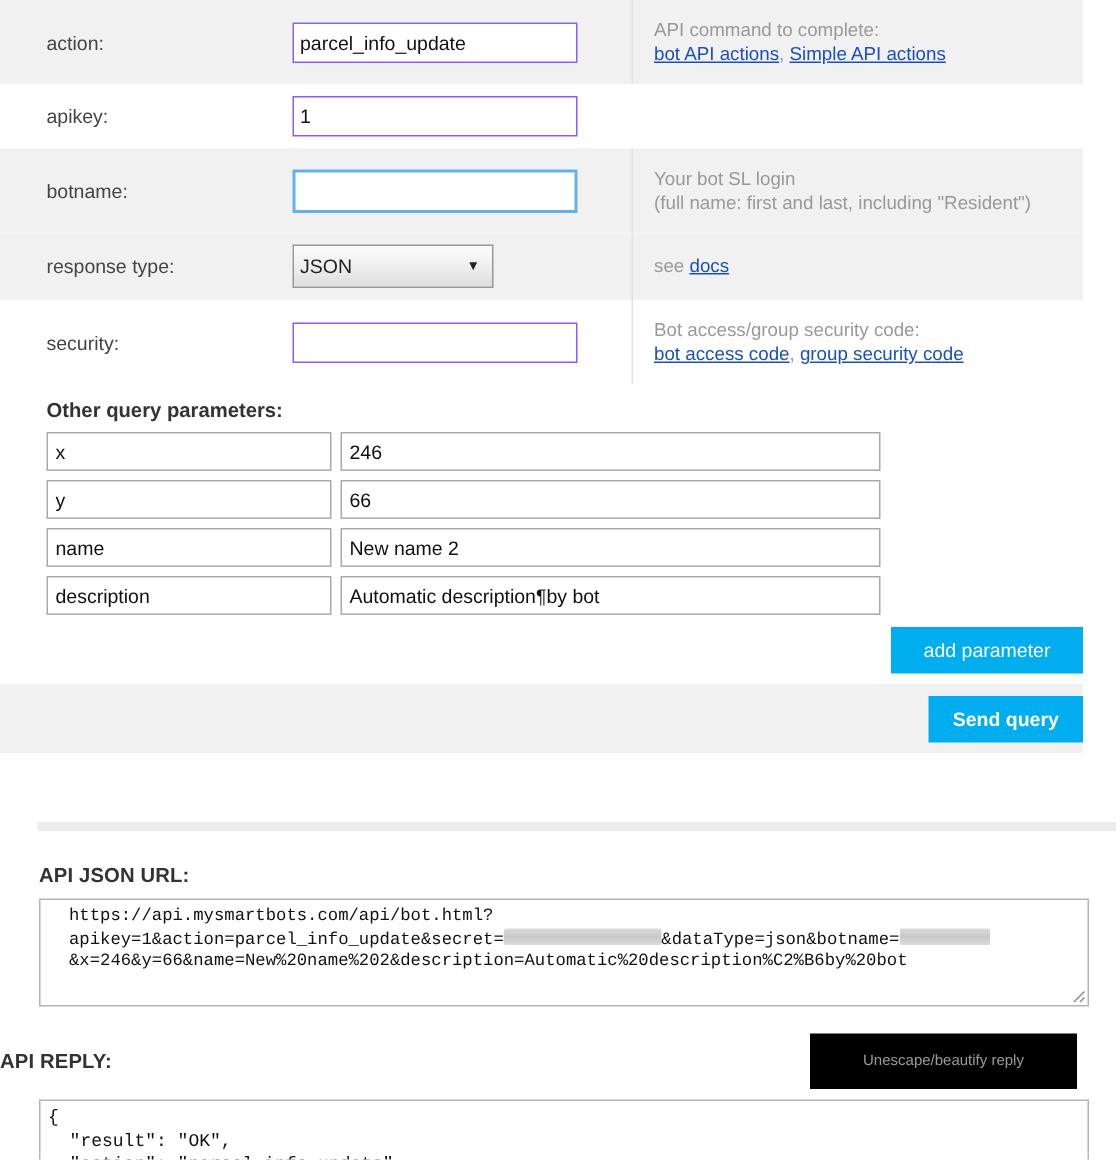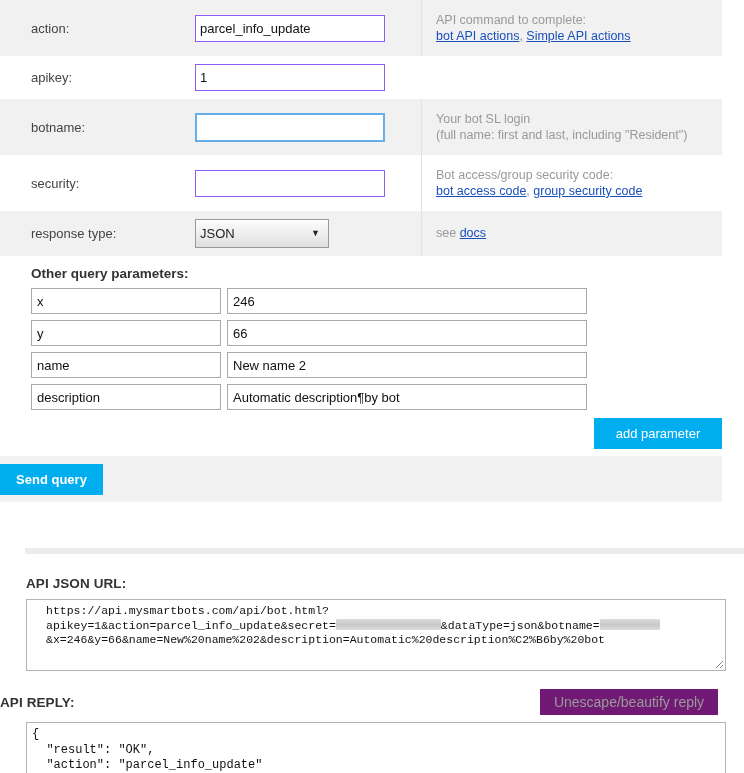--- a/index.html
+++ b/index.html
@@ -173,21 +173,21 @@
     text-align: center;
   }
 
   .send-bar {
     width: 722px;
     background: #f1f1f1;
     margin-top: 7px;
     height: 46px;
     display: flex;
     align-items: center;
-    justify-content: flex-start;
+    justify-content: flex-end;
   }
   .btn-send {
     width: 103px;
     height: 31px;
     line-height: 31px;
     text-align: center;
     font-weight: bold;
   }
 
   .spacer-bar {
@@ -250,26 +250,26 @@
     width: 718px;
     box-sizing: border-box;
   }
   .reply-head .section-title {
     padding-left: 0;
     margin-top: 0;
   }
   .btn-unescape {
     margin-left: auto;
     width: 178px;
-    height: 26px;
+    height: 37px;
     line-height: 26px;
     text-align: center;
-    background: #701a75;
+    background: #000000;
     color: #9a9a9a;
-    font-size: 14px;
+    font-size: 10px;
   }
 
   .reply-area {
     margin: 7px 0 0 26px;
     width: 700px;
     height: 78px;
     box-sizing: border-box;
     border: 1px solid #b4b4b4;
     border-bottom: none;
     background: #ffffff;
@@ -309,41 +309,41 @@
     <div class="cell-label">botname:</div>
     <div class="cell-input">
       <input class="txt-input focused" type="text" value="" style="">
     </div>
     <div class="cell-help">
       <span class="help-title">Your bot SL login</span>
       <span>(full name: first and last, including "Resident")</span>
     </div>
   </div>
 
-  <div class="param-row">
-    <div class="cell-label">security:</div>
-    <div class="cell-input">
-      <input class="txt-input" type="text" value="" style="">
-    </div>
-    <div class="cell-help">
-      <span class="help-title">Bot access/group security code:</span>
-      <span><a class="help-link" href="#">bot access code</a><span>, </span><a class="help-link" href="#">group security code</a></span>
-    </div>
-  </div>
-
   <div class="param-row shaded">
     <div class="cell-label">response type:</div>
     <div class="cell-input">
       <div class="sel-input">
         <span>JSON</span>
         <span class="sel-arrow">▼</span>
       </div>
     </div>
     <div class="cell-help plain">
       <span><span>see </span><a class="help-link" href="#">docs</a></span>
+    </div>
+  </div>
+
+  <div class="param-row">
+    <div class="cell-label">security:</div>
+    <div class="cell-input">
+      <input class="txt-input" type="text" value="" style="">
+    </div>
+    <div class="cell-help">
+      <span class="help-title">Bot access/group security code:</span>
+      <span><a class="help-link" href="#">bot access code</a><span>, </span><a class="help-link" href="#">group security code</a></span>
     </div>
   </div>
 </div>
 
 <div class="other-params">
   <div class="other-title">Other query parameters:</div>
 
   <div class="kv-row">
     <input class="kv-key" type="text" value="x" style="">
     <input class="kv-val" type="text" value="246" style="">

